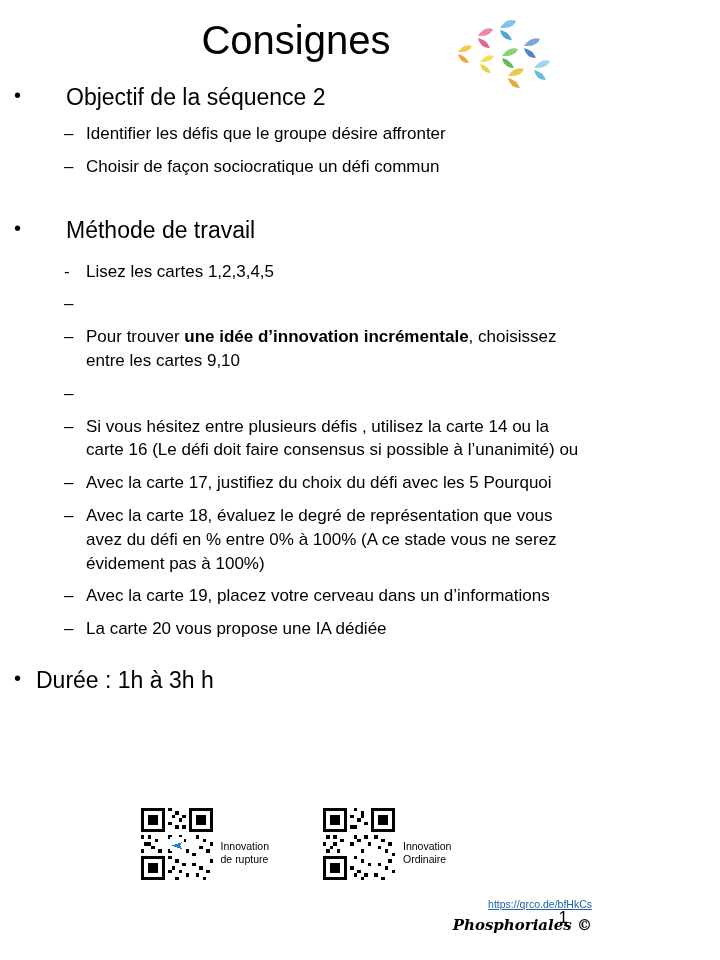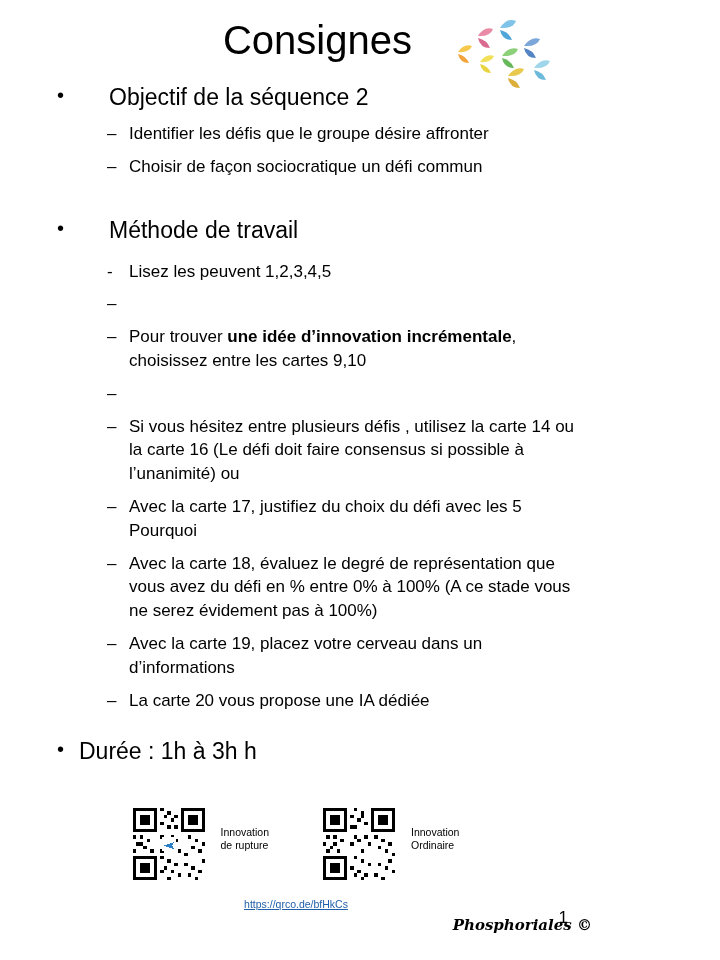--- a/index.html
+++ b/index.html
@@ -14,21 +14,20 @@
     font-family: "Liberation Sans", sans-serif;
     color: #000000;
     position: relative;
     overflow: hidden;
   }
 
   .slide {
     position: relative;
     width: 592px;
     height: 960px;
-    padding-left: 43px;
   }
 
   
   .title {
     text-align: center;
     font-size: 40px;
     font-weight: 400;
     letter-spacing: 0px;
     padding-top: 18px;
     line-height: 1.1;
@@ -107,41 +106,41 @@
     position: absolute;
     left: 0;
     right: 0;
     top: 808px;
     display: flex;
     justify-content: center;
     gap: 54px;
   }
   .qr-block {
     display: flex;
-    align-items: flex-start;
-    gap: 16px;
+    align-items: center;
+    gap: 8px;
   }
   .qr {
     width: 72px;
     height: 72px;
     display: block;
   }
   .qr-label {
     font-size: 10.5px;
     line-height: 1.25;
     padding-top: 18px;
     white-space: pre-line;
   }
 
   .qr-link {
     position: absolute;
     top: 898px;
     left: 0;
     right: 0;
-    text-align: center;
+    text-align: right;
     font-size: 10.5px;
     color: #1f5fa9;
     text-decoration: underline;
   }
 
   .footer-brand {
     position: absolute;
     top: 916px;
     left: 0;
     right: 0;
@@ -205,21 +204,21 @@
     </div>
 
     <div class="lvl1" style="margin-top:36px">
       <span class="bullet">•</span>
       <span class="txt">Méthode de travail</span>
     </div>
     <div class="sub-group">
 
       <div class="lvl2" style="margin-top:14px">
         <span class="dash">-</span>
-        <span class="txt">Lisez les peuvent 1,2,3,4,5</span>
+        <span class="txt">Lisez les cartes 1,2,3,4,5</span>
       </div>
 
       <div class="lvl2">
         <span class="dash">–</span>
       </div>
 
       <div class="lvl2">
         <span class="dash">–</span>
         <span class="txt"><span>Pour trouver </span><b>une idée d’innovation incrémentale</b><span>, choisissez entre les cartes 9,10</span></span>
       </div>

